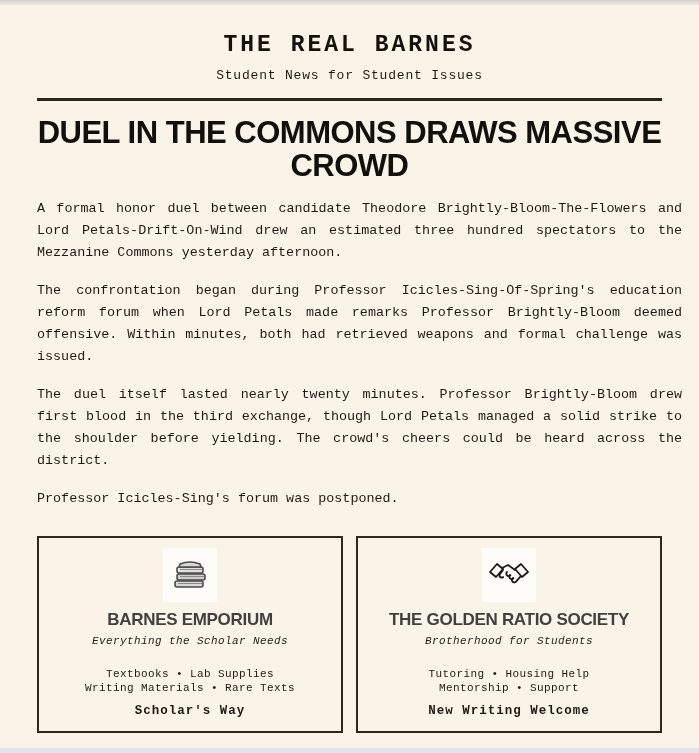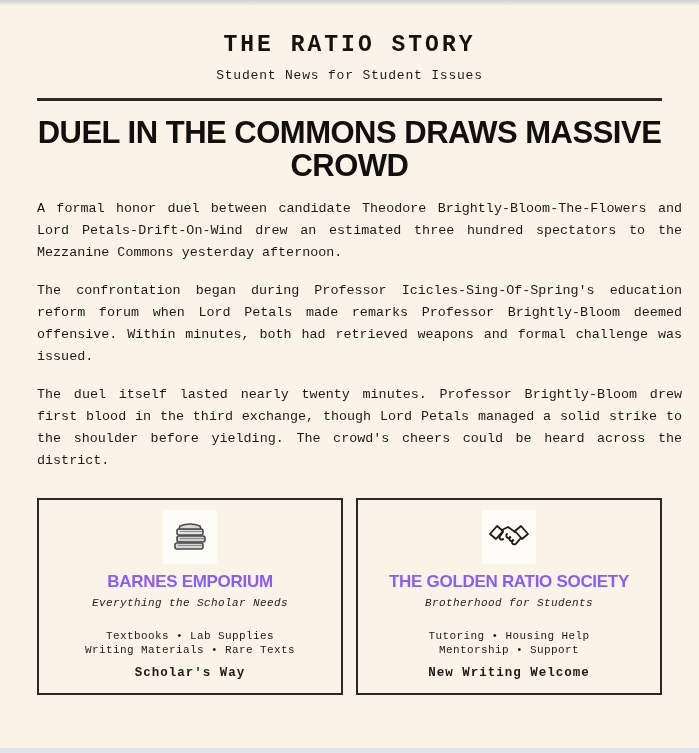--- a/index.html
+++ b/index.html
@@ -79,21 +79,21 @@
     margin:0 auto;
     background:#fdfcf9;
     display:flex; align-items:center; justify-content:center;
   }
   .ad-name {
     margin-top:8px;
     font-family:"Liberation Sans", sans-serif;
     font-weight:700;
     font-size:17px;
     letter-spacing:-0.3px;
-    color:#8b5cf6;
+    color:#404040;
   }
   .ad-tagline {
     margin-top:5px;
     font-size:11px;
     font-style:italic;
     letter-spacing:0.4px;
   }
   .ad-services {
     margin-top:20px;
     font-size:11px;
@@ -106,32 +106,33 @@
     font-weight:700;
     letter-spacing:1px;
   }
 </style>
 </head>
 <body>
 
 <div class="edge-top"></div>
 
 <header class="masthead">
-  <div class="masthead-title">THE RATIO STORY</div>
+  <div class="masthead-title">THE REAL BARNES</div>
   <div class="masthead-subtitle">Student News for Student Issues</div>
 </header>
 
 <div class="rule"></div>
 
 <main>
   <h1 class="headline">DUEL IN THE COMMONS DRAWS MASSIVE CROWD</h1>
   <div class="article-body">
     <p>A formal honor duel between candidate Theodore Brightly-Bloom-The-Flowers and Lord Petals-Drift-On-Wind drew an estimated three hundred spectators to the Mezzanine Commons yesterday afternoon.</p>
     <p>The confrontation began during Professor Icicles-Sing-Of-Spring's education reform forum when Lord Petals made remarks Professor Brightly-Bloom deemed offensive. Within minutes, both had retrieved weapons and formal challenge was issued.</p>
     <p>The duel itself lasted nearly twenty minutes. Professor Brightly-Bloom drew first blood in the third exchange, though Lord Petals managed a solid strike to the shoulder before yielding. The crowd's cheers could be heard across the district.</p>
+    <p>Professor Icicles-Sing's forum was postponed.</p>
   </div>
 </main>
 
 <section class="ads-row">
 
   <div class="ad-box">
     <div class="ad-icon-tile">
       <span>
         <svg width="40" height="40" viewBox="0 0 40 40">
           <g stroke="#4a4a4a" stroke-width="1.6" stroke-linejoin="round">

